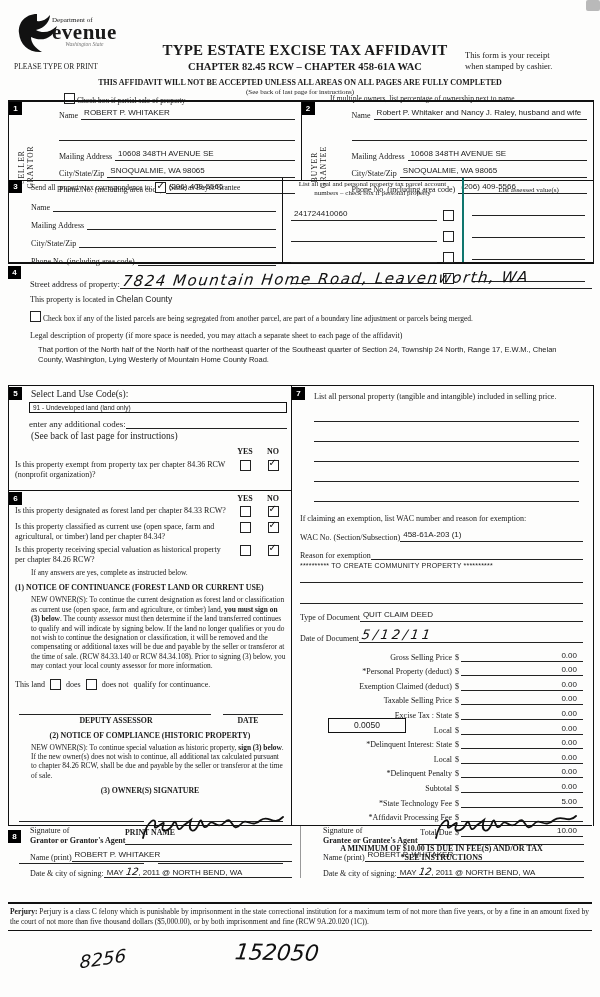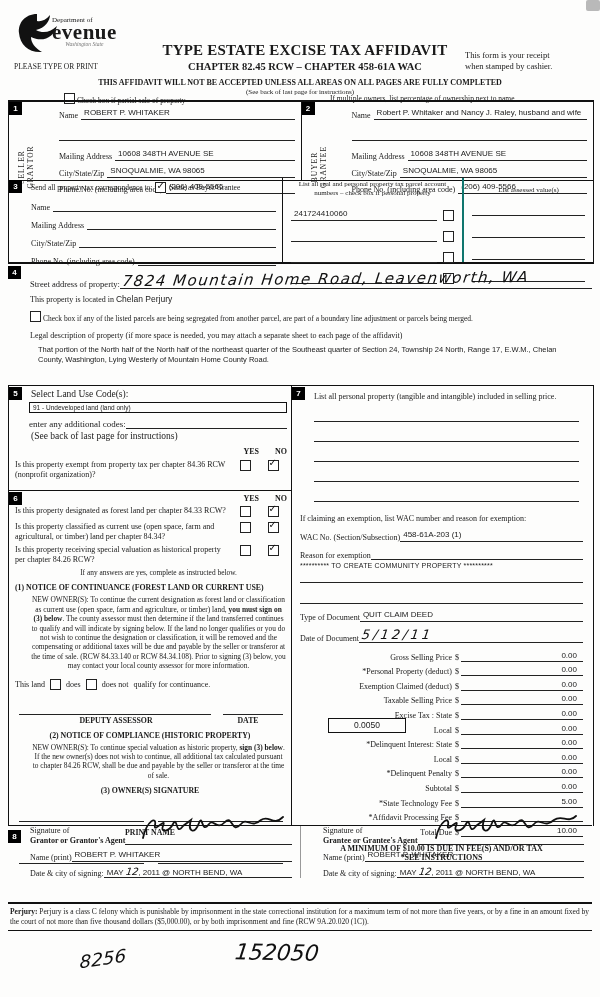--- a/index.html
+++ b/index.html
@@ -72,26 +72,26 @@
 
   .main57 { position:absolute; left:8px; top:385px; width:584px; height:440px;
         border-top:1px solid #111; border-left:1px solid #111; border-right:1px solid #111; display:flex; }
   .col5 { position:relative; width:282px; box-sizing:border-box; }
   .col7 { position:relative; flex:1; border-left:1px solid #111; box-sizing:border-box; padding:2px 10px 0 8px; }
 
   .lu-title { font-size:9.5px; padding-left:22px; padding-top:3px; }
   .lu-box { border:1px solid #111; margin:3px 4px 0 20px; padding:1px 3px; font-size:6.5px; }
   .lu-row { display:flex; align-items:flex-end; font-size:9px; margin:4px 4px 0 20px; }
   .yn-head { display:flex; justify-content:flex-end; font-size:8px; font-weight:bold; margin:6px 4px 0 0; }
-  .yn-head span { width:28px; text-align:right; }
+  .yn-head span { width:28px; text-align:center; }
   .qrow { display:flex; align-items:flex-start; font-size:8px; margin:3px 4px 0 6px; line-height:10px; }
   .qrow .qtxt { flex:1; padding-right:2px; }
   .qrow .ycell,.qrow .ncell { width:28px; text-align:center; flex:none; }
   .hr6 { border-top:1px solid #111; margin-top:5px; }
-  .p6 { font-size:7.4px; line-height:9.4px; margin:3px 5px 0 22px;text-align:center; }
+  .p6 { font-size:7.4px; line-height:9.4px; margin:3px 5px 0 22px; }
   .h6 { font-size:7.8px; font-weight:bold; text-align:center; margin-top:6px; }
   .landrow { display:flex; align-items:center; gap:5px; font-size:8px; margin:8px 5px 0 6px; }
   .sigpair { display:flex; gap:12px; margin:14px 8px 0 10px; }
   .sigpair .line1 { flex:1; border-bottom:1px solid #222; height:10px; }
   .sigpair .line2 { width:60px; border-bottom:1px solid #222; height:10px; }
   .siglabels { display:flex; margin:1px 8px 0 10px; font-size:7.8px; font-weight:bold; }
   .siglabels .l1 { flex:1; text-align:center; }
   .siglabels .l2 { width:70px; text-align:center; }
   .twolines { display:flex; gap:14px; margin:16px 8px 0 10px; }
   .twolines div { flex:1; border-bottom:1px solid #222; height:10px; }
@@ -286,21 +286,21 @@
   <div class="sec4">
     <div class="badge" style="left:0; top:4px;">4</div>
     <div class="s4row" style="margin-top:6px;">
       <span class="lbl">Street address of property:</span>
       <span class="fill" style="height:20px; display:flex; align-items:flex-end;">
         <span class="hand street-hand">7824 Mountain Home Road, Leavenworth, WA</span>
       </span>
     </div>
     <div style="padding-left:22px; margin-top:5px; font-size:8px;">
       <span>This property is located in</span>
-      <span class="val" style="font-size:8.5px;">Chelan Perjury</span>
+      <span class="val" style="font-size:8.5px;">Chelan County</span>
     </div>
     <div style="padding-left:22px; margin-top:7px;" class="s4small">
       <span class="cb"></span>
       <span>Check box if any of the listed parcels are being segregated from another parcel, are part of a boundary line adjustment or parcels being merged.</span>
     </div>
     <div style="padding-left:22px; margin-top:8px; font-size:8px;">Legal description of property (if more space is needed, you may attach a separate sheet to each page of the affidavit)</div>
     <div class="legal" style="padding-left:30px; padding-right:20px; margin-top:5px;">That portion of the North half of the North half of the northeast quarter of the Southeast quarter of Section 24, Township 24 North, Range 17, E.W.M., Chelan County, Washington, Lying Westerly of Mountain Home County Road.</div>
   </div>
 
   <div class="main57">

